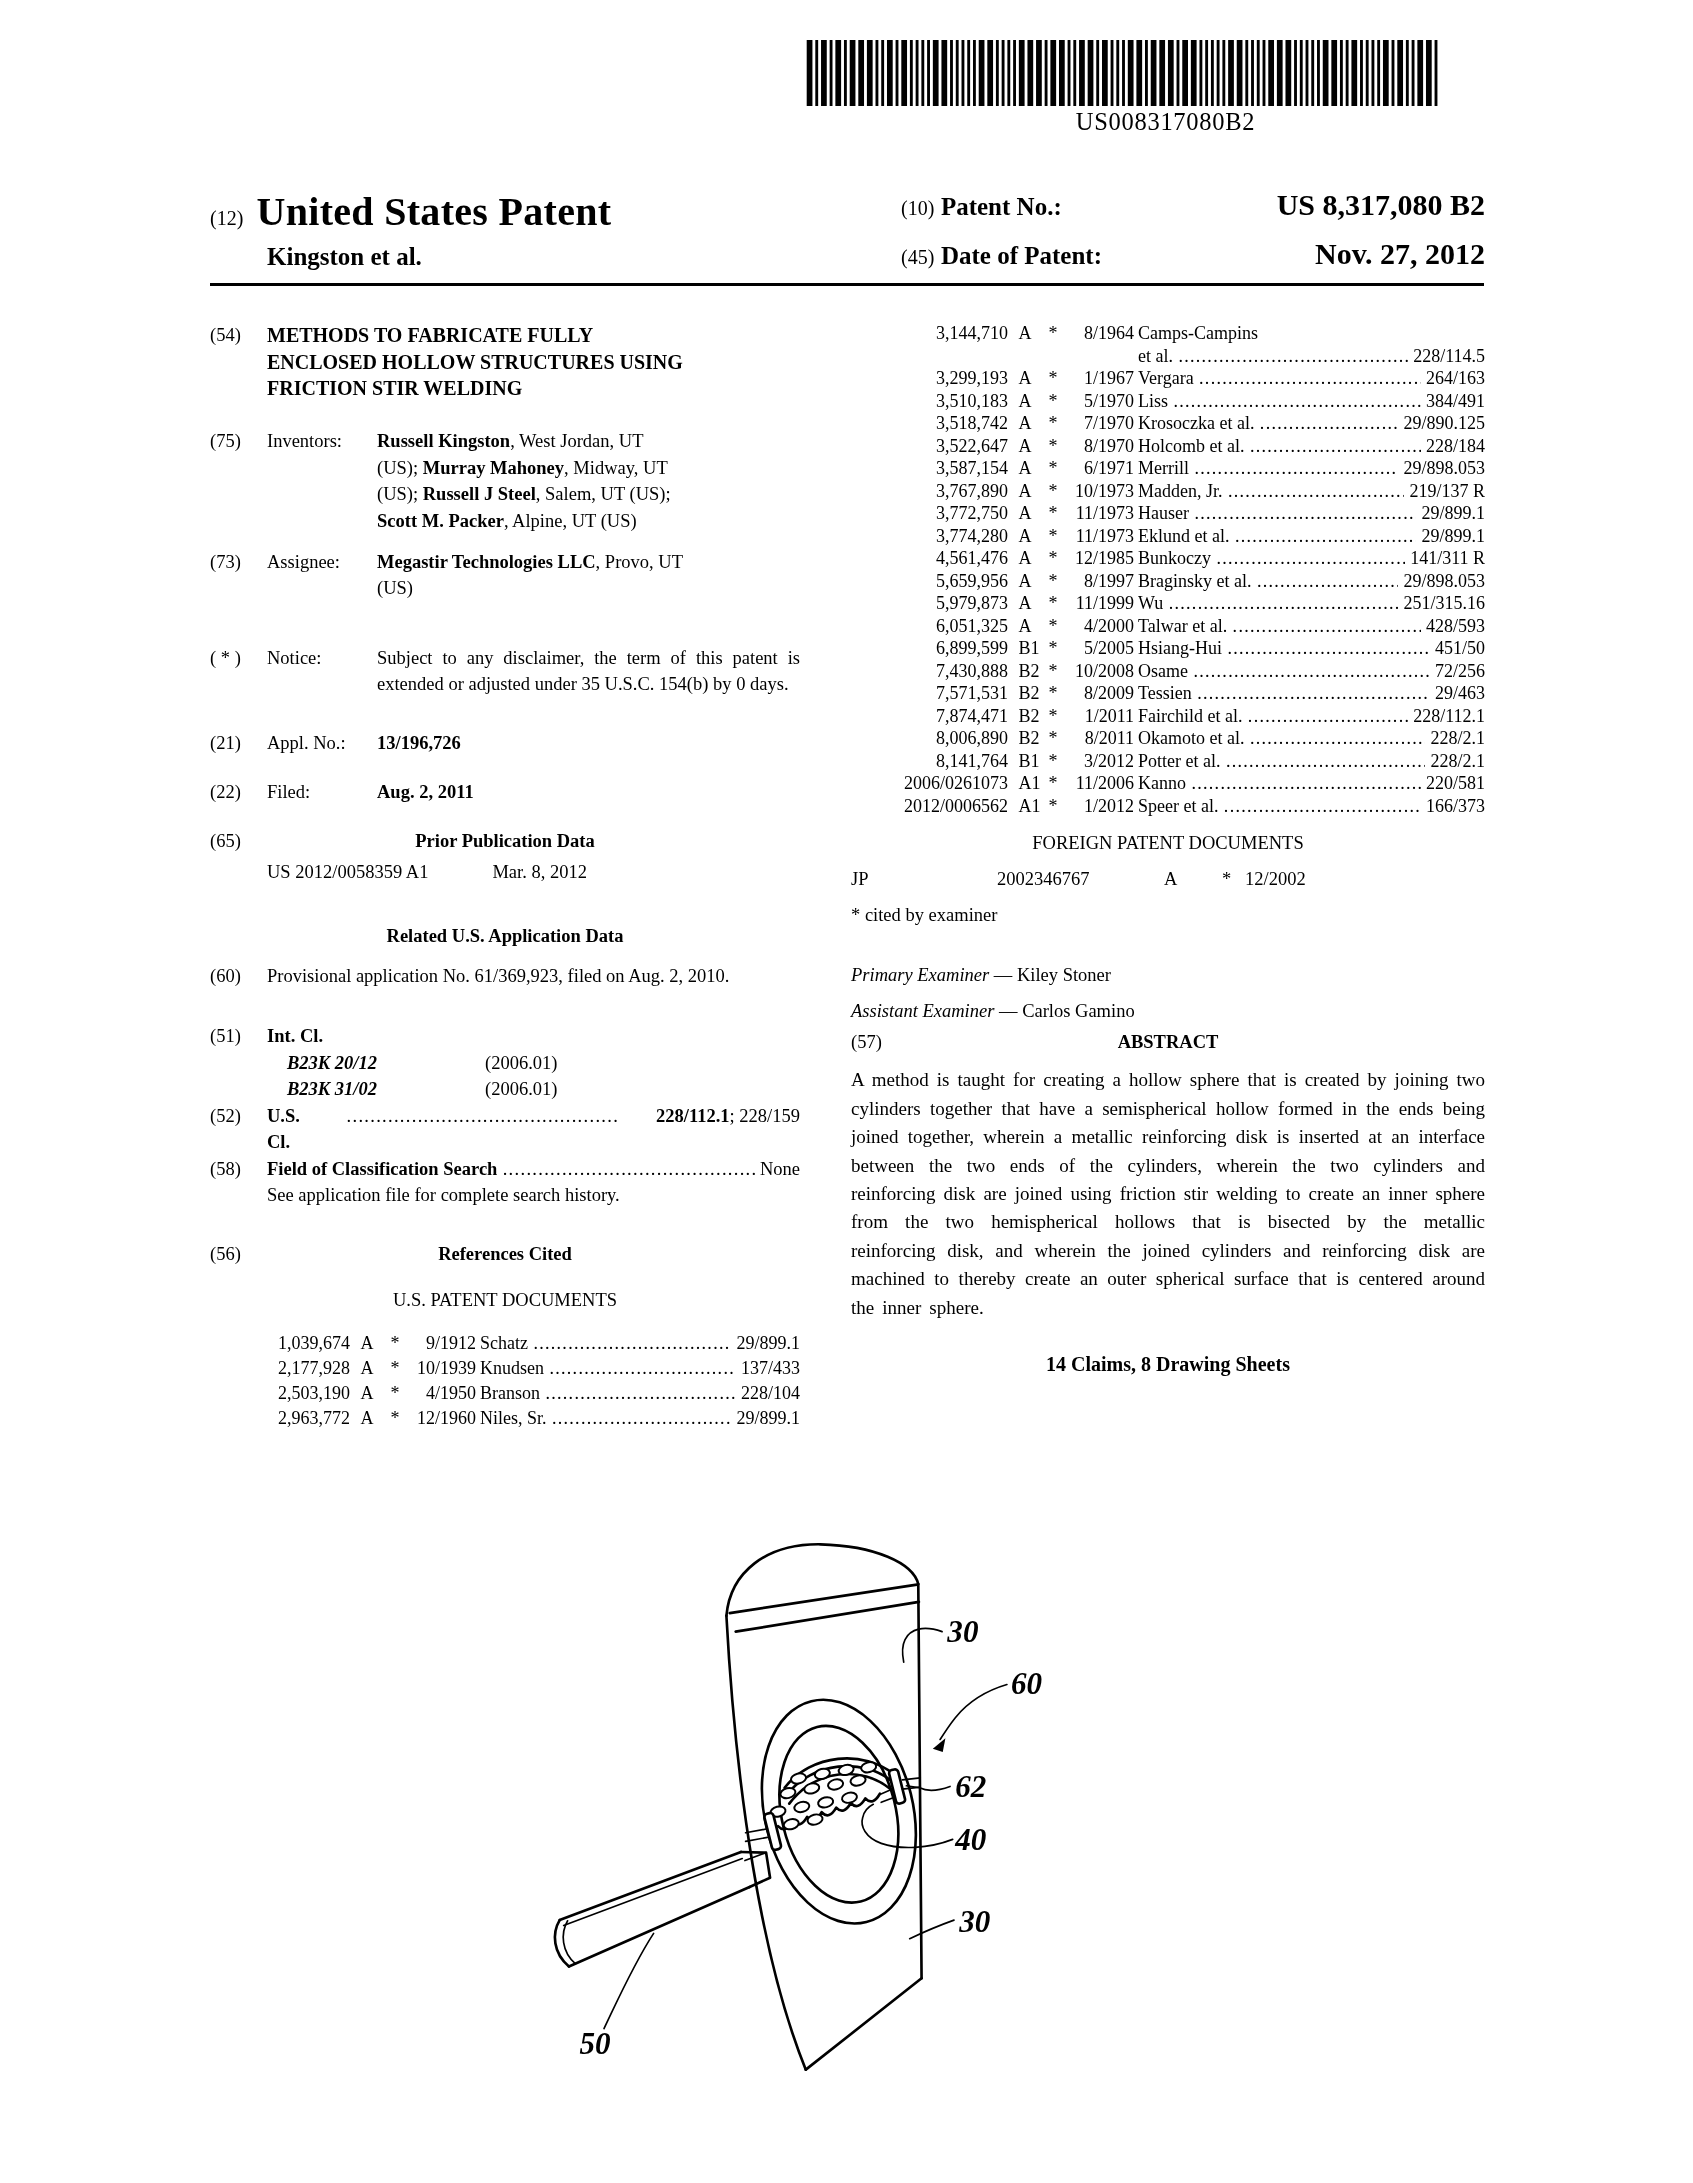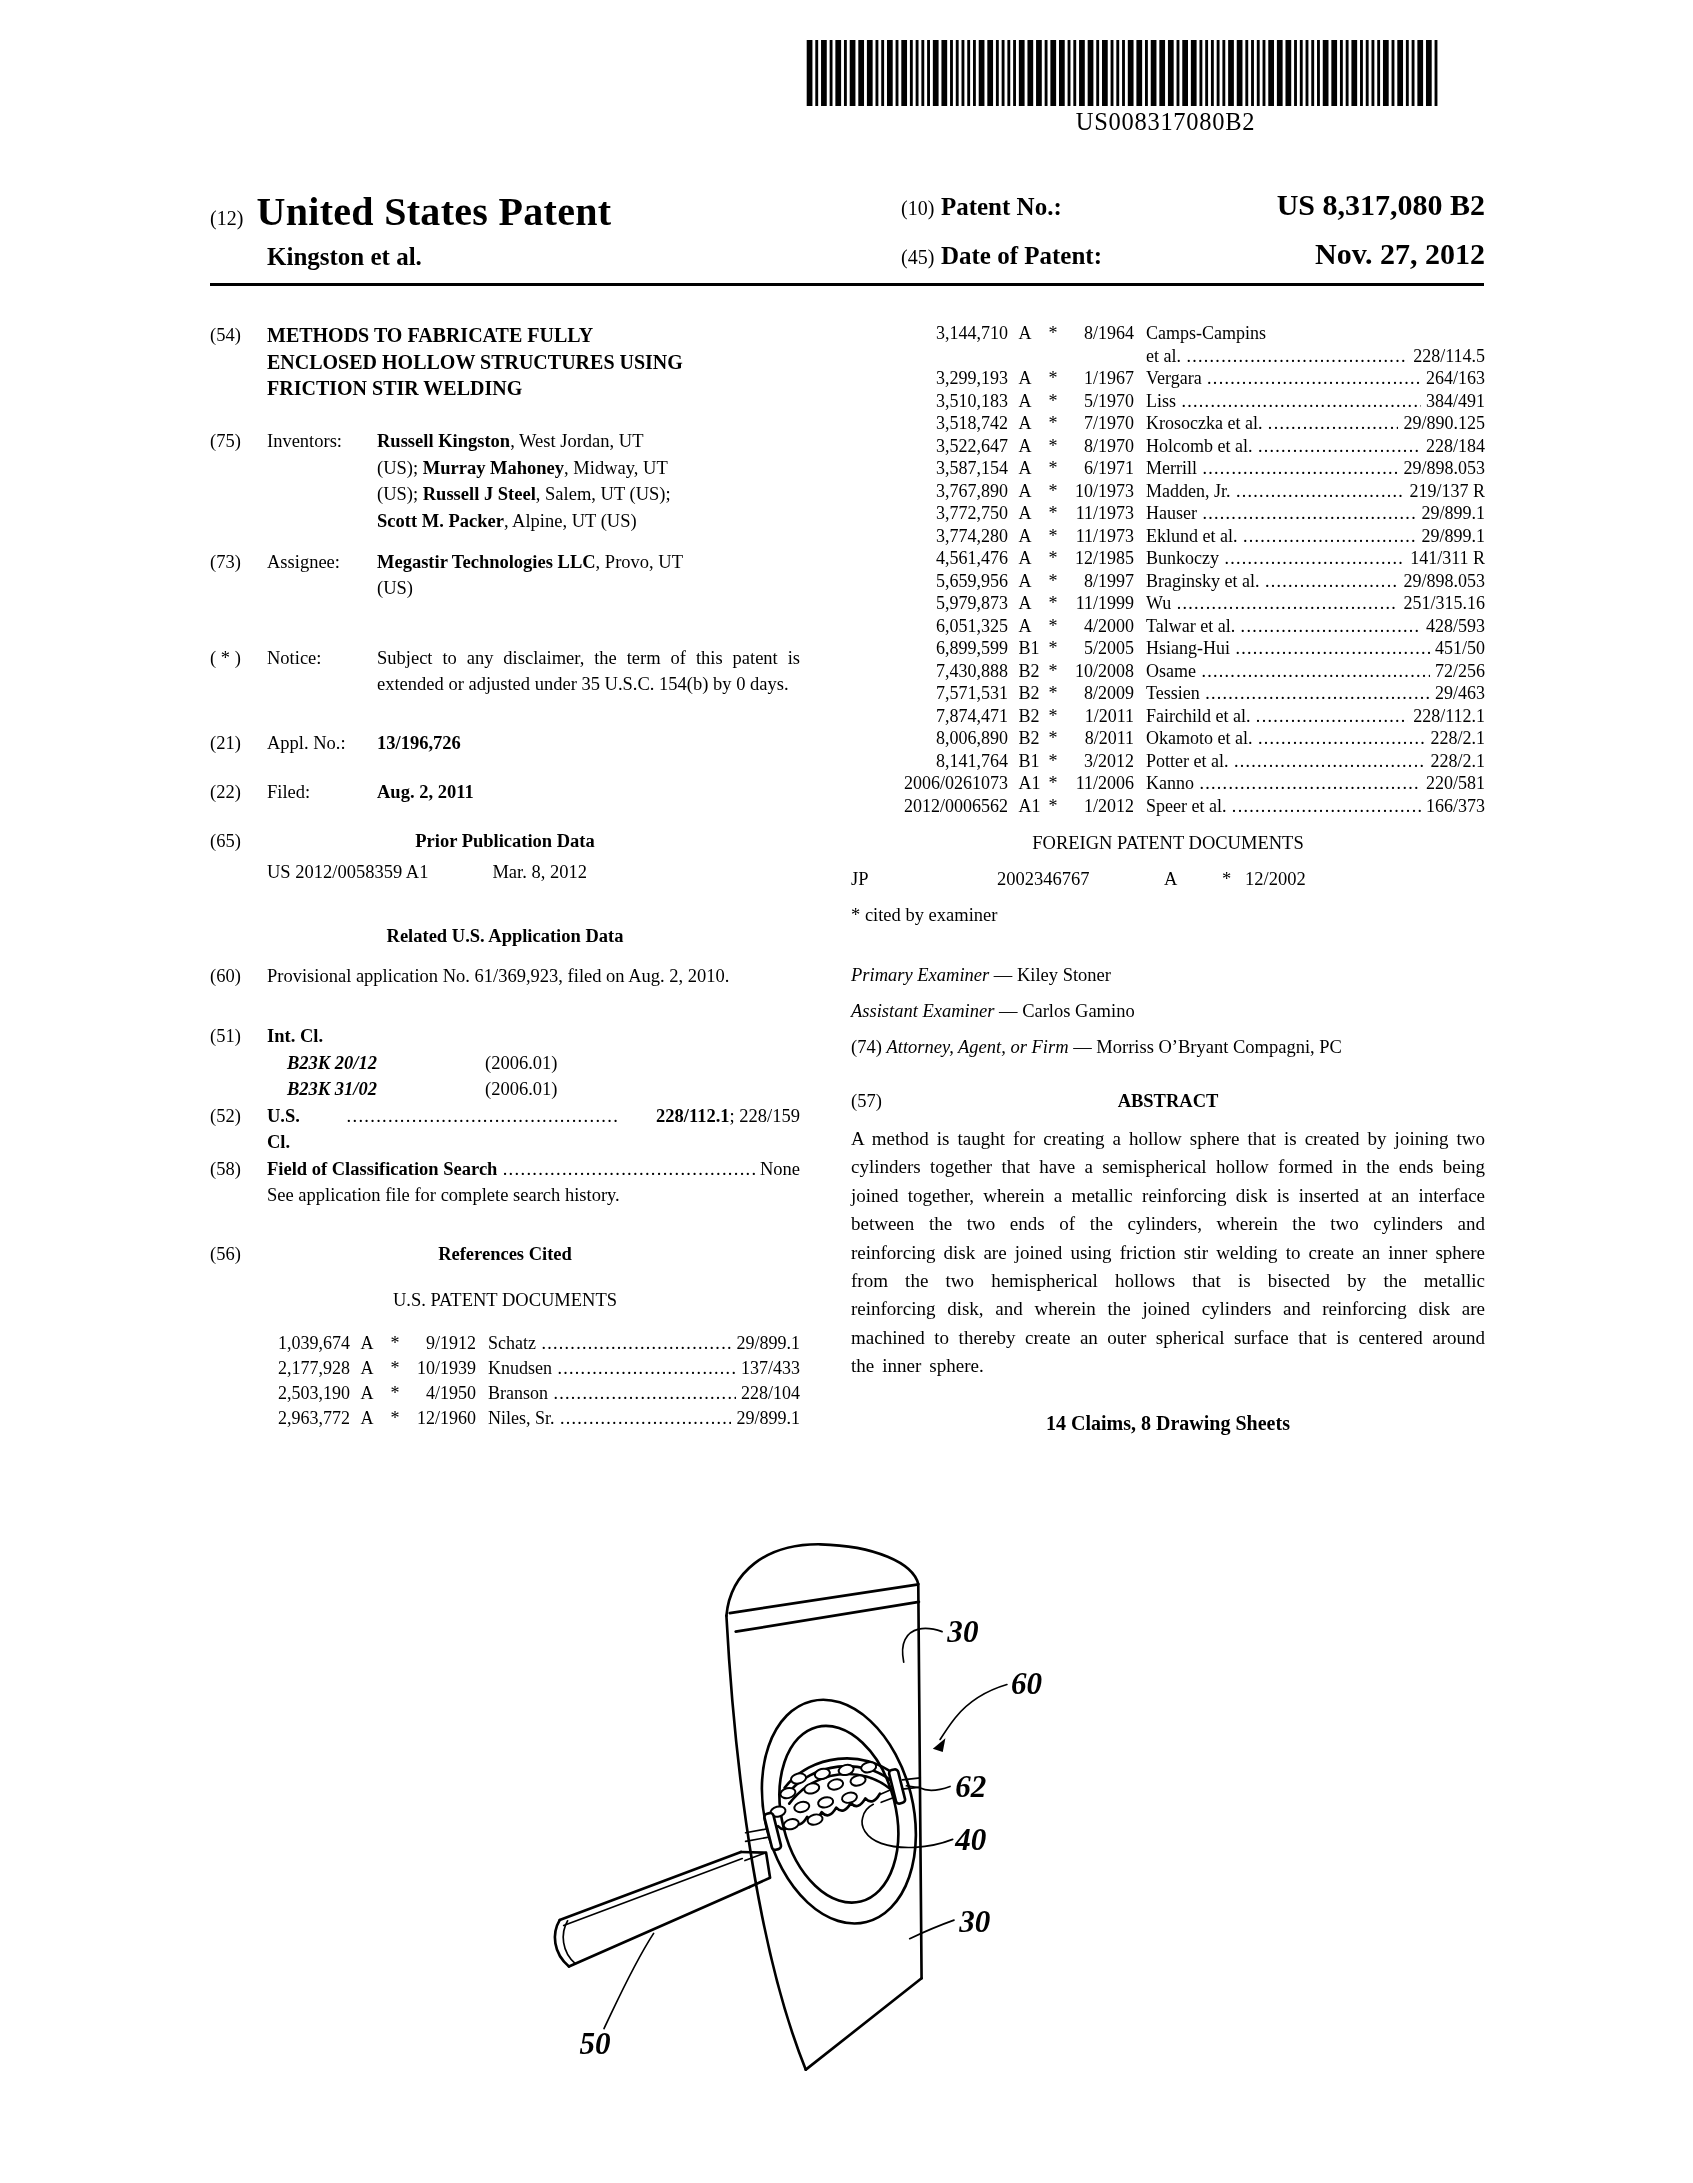--- a/index.html
+++ b/index.html
@@ -52,21 +52,21 @@
   .s56h{margin-bottom:20px;}
   .uspd{margin-bottom:17px;}
   
   .cit-row{display:flex;align-items:baseline;font-size:18px;line-height:22.5px;white-space:nowrap;}
   .col-left .cit-row{line-height:25px;}
   .cit-num{width:140px;text-align:right;flex:none;}
   .col-right .cit-num{width:157px;}
   .cit-kind{width:30px;flex:none;padding-left:10.6px;}
   .cit-star{width:18.5px;flex:none;}
   .cit-date{width:67px;text-align:right;flex:none;}
-  .cit-name{padding-left:12px;flex:none;}
+  .cit-name{padding-left:4px;flex:none;}
   .cit-dots{flex:1 1 auto;overflow:hidden;margin:0 5.3px;}
   .cit-dots::before{content:"..................................................................";letter-spacing:1.3px;}
   .cit-cls{flex:none;text-align:right;}
   
   .fpdh{margin-top:13.2px;margin-bottom:9.3px;font-weight:normal;}
   .f-row{display:flex;margin-bottom:9.3px;}
   .f-country{width:106px;}
   .f-num{width:167px;margin-left:40px;}
   .f-kind{width:44px;}
   .f-star{width:37px;text-align:center;}
@@ -600,26 +600,20 @@
     <div class="exam">
       <span class="ital">Primary Examiner</span>
       <span>—</span>
       <span>Kiley Stoner</span>
     </div>
     <div class="exam">
       <span class="ital">Assistant Examiner</span>
       <span>—</span>
       <span>Carlos Gamino</span>
     </div>
-    <div class="s74 just">
-      <span>(74)</span>
-      <span class="ital">Attorney, Agent, or Firm</span>
-      <span>—</span>
-      <span>Morriss O’Bryant Compagni, PC</span>
-    </div>
 
     <div class="center-h absh">
       <span class="sec-tag">(57)</span>
       <span>ABSTRACT</span>
     </div>
     <div class="abs-text">A method is taught for creating a hollow sphere that is created by joining two cylinders together that have a semispherical hollow formed in the ends being joined together, wherein a metallic reinforcing disk is inserted at an interface between the two ends of the cylinders, wherein the two cylinders and reinforcing disk are joined using friction stir welding to create an inner sphere from the two hemispherical hollows that is bisected by the metallic reinforcing disk, and wherein the joined cylinders and reinforcing disk are machined to thereby create an outer spherical surface that is centered around the inner sphere.</div>
 
     <div class="claims">14 Claims, 8 Drawing Sheets</div>
   </div>
 

